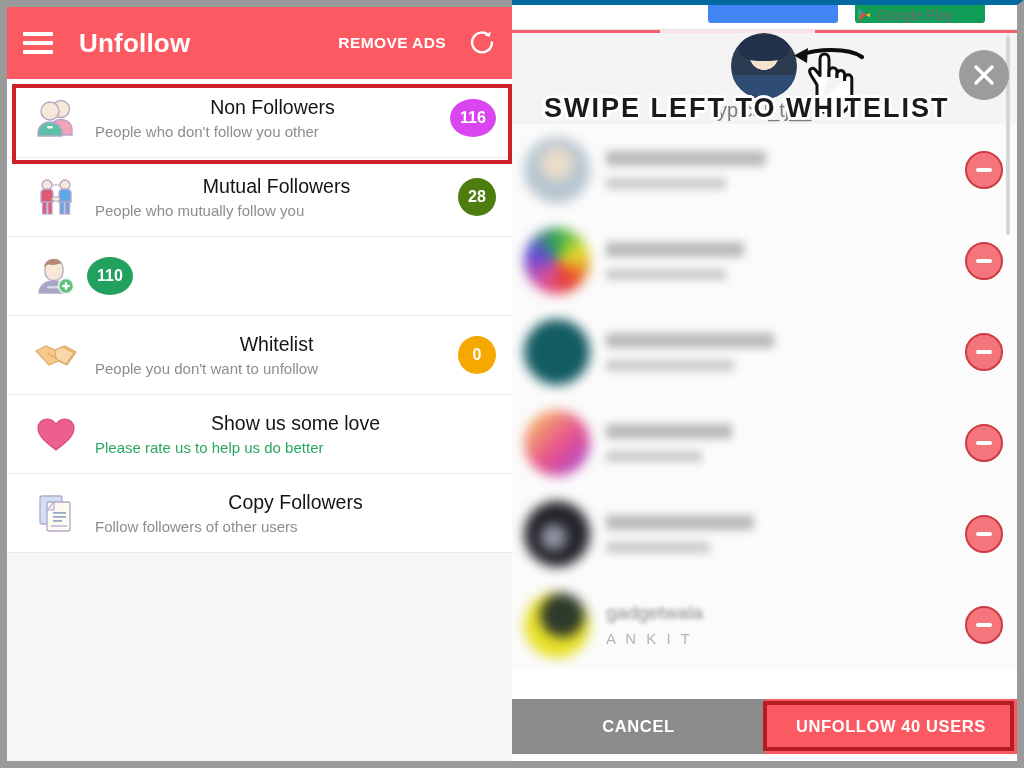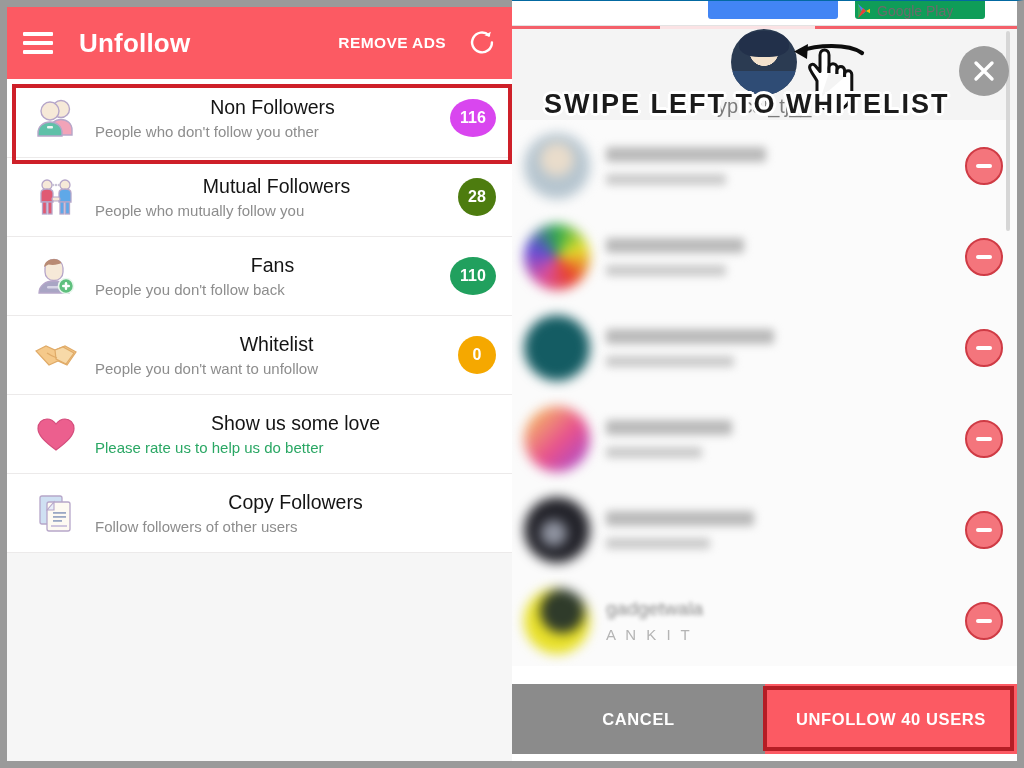--- a/index.html
+++ b/index.html
@@ -66,21 +66,21 @@
     position:absolute;left:5px;top:77px;width:500px;height:80px;
     border:4px solid #ce2029;box-sizing:border-box;pointer-events:none;z-index:6;
   }
   .left-filler{background:#f6f6f6;height:240px;}
 
   
   .right-panel{
     position:relative;width:512px;height:768px;
     box-sizing:border-box;
     border-right:7px solid #9a9a9a;
-    border-top:1px solid #0369a1;
+    border-top:5px solid #0369a1;
     border-bottom:7px solid #9a9a9a;
     background:#fff;overflow:hidden;
   }
   .ad-banner{
     position:relative;height:24px;background:#fff;
     display:flex;align-items:center;justify-content:center;gap:10px;
     overflow:hidden;
   }
   .ad-blue{position:absolute;left:196px;top:-4px;width:130px;height:22px;background:#4285f4;border-radius:3px;}
   .ad-green{position:absolute;right:32px;top:-6px;width:130px;height:24px;background:#0f9d58;border-radius:3px;}
@@ -138,21 +138,21 @@
   .hand-wrap{position:absolute;left:274px;top:-4px;width:100px;height:80px;}
 
   .close-btn{
     position:absolute;right:8px;top:45px;width:50px;height:50px;border-radius:50%;
     background:#9c9c9c;display:flex;align-items:center;justify-content:center;
     z-index:9;cursor:pointer;
   }
   .close-btn svg{display:block;}
 
   .bottom-bar{
-    position:absolute;left:0;right:0;bottom:7px;height:70px;display:flex;z-index:8;
+    position:absolute;left:0;right:0;bottom:7px;height:55px;display:flex;z-index:8;
   }
   .btn-cancel{
     flex:0 0 253px;background:#8b8b8b;color:#fff;font-size:16.5px;font-weight:bold;
     letter-spacing:.6px;display:flex;align-items:center;justify-content:center;cursor:pointer;
   }
   .btn-unfollow-wrap{flex:1;position:relative;}
   .btn-unfollow{
     position:absolute;inset:0;background:#fc5a63;color:#fff;font-size:16.5px;font-weight:bold;
     letter-spacing:.6px;display:flex;align-items:center;justify-content:center;cursor:pointer;
   }
@@ -235,24 +235,20 @@
           <svg width="44" height="40" viewBox="0 0 44 40">
             <path d="M11 12c0-5 4-8.5 9-8.5s9 3.5 9 8.5v4c0 5-4 8.5-9 8.5s-9-3.5-9-8.5z" fill="#f6e9d8" stroke="#b6a6c9" stroke-width="1.3"></path>
             <path d="M10 11c.5-5 4.5-8 10-8 3.5 0 6 1.5 7.5 4-3 1.5-8 2.5-13 1.5z" fill="#b98b74"></path>
             <path d="M5 37c0-7.5 6.5-12 15-12s15 4.5 15 12z" fill="#a9a5c4" stroke="#b6a6c9" stroke-width="1.3"></path>
             <rect x="13" y="30" width="14" height="2.4" rx="1.2" fill="#d8d5e6"></rect>
             <circle cx="32" cy="30" r="7.5" fill="#5fc07e" stroke="#e9f7ee" stroke-width="1.6"></circle>
             <rect x="28" y="28.8" width="8" height="2.4" rx="1.2" fill="#fff"></rect>
             <rect x="30.8" y="26" width="2.4" height="8" rx="1.2" fill="#fff"></rect>
           </svg>
         </div>
-        <div class="row-text">
-          <div class="row-title">Fans</div>
-          <div class="row-sub">People you don't follow back</div>
-        </div>
         <div class="badge wide" style="background:#21a05e">110</div>
       </div>
 
       <div class="row tall">
         <div class="row-ico">
           <svg width="46" height="36" viewBox="0 0 46 36">
             <path d="M3 14l10-5 9 4 10-4 11 6-9 13-9-4-9 4z" fill="#f5c98a" stroke="#e0ab68" stroke-width="1.2"></path>
             <path d="M22 13l8-3 11 6-8 11-10-5z" fill="#f7d9a8" stroke="#e0ab68" stroke-width="1.2"></path>
             <path d="M14 16c3 2 7 4 10 5" stroke="#e0ab68" stroke-width="1.3" fill="none"></path>
           </svg>

